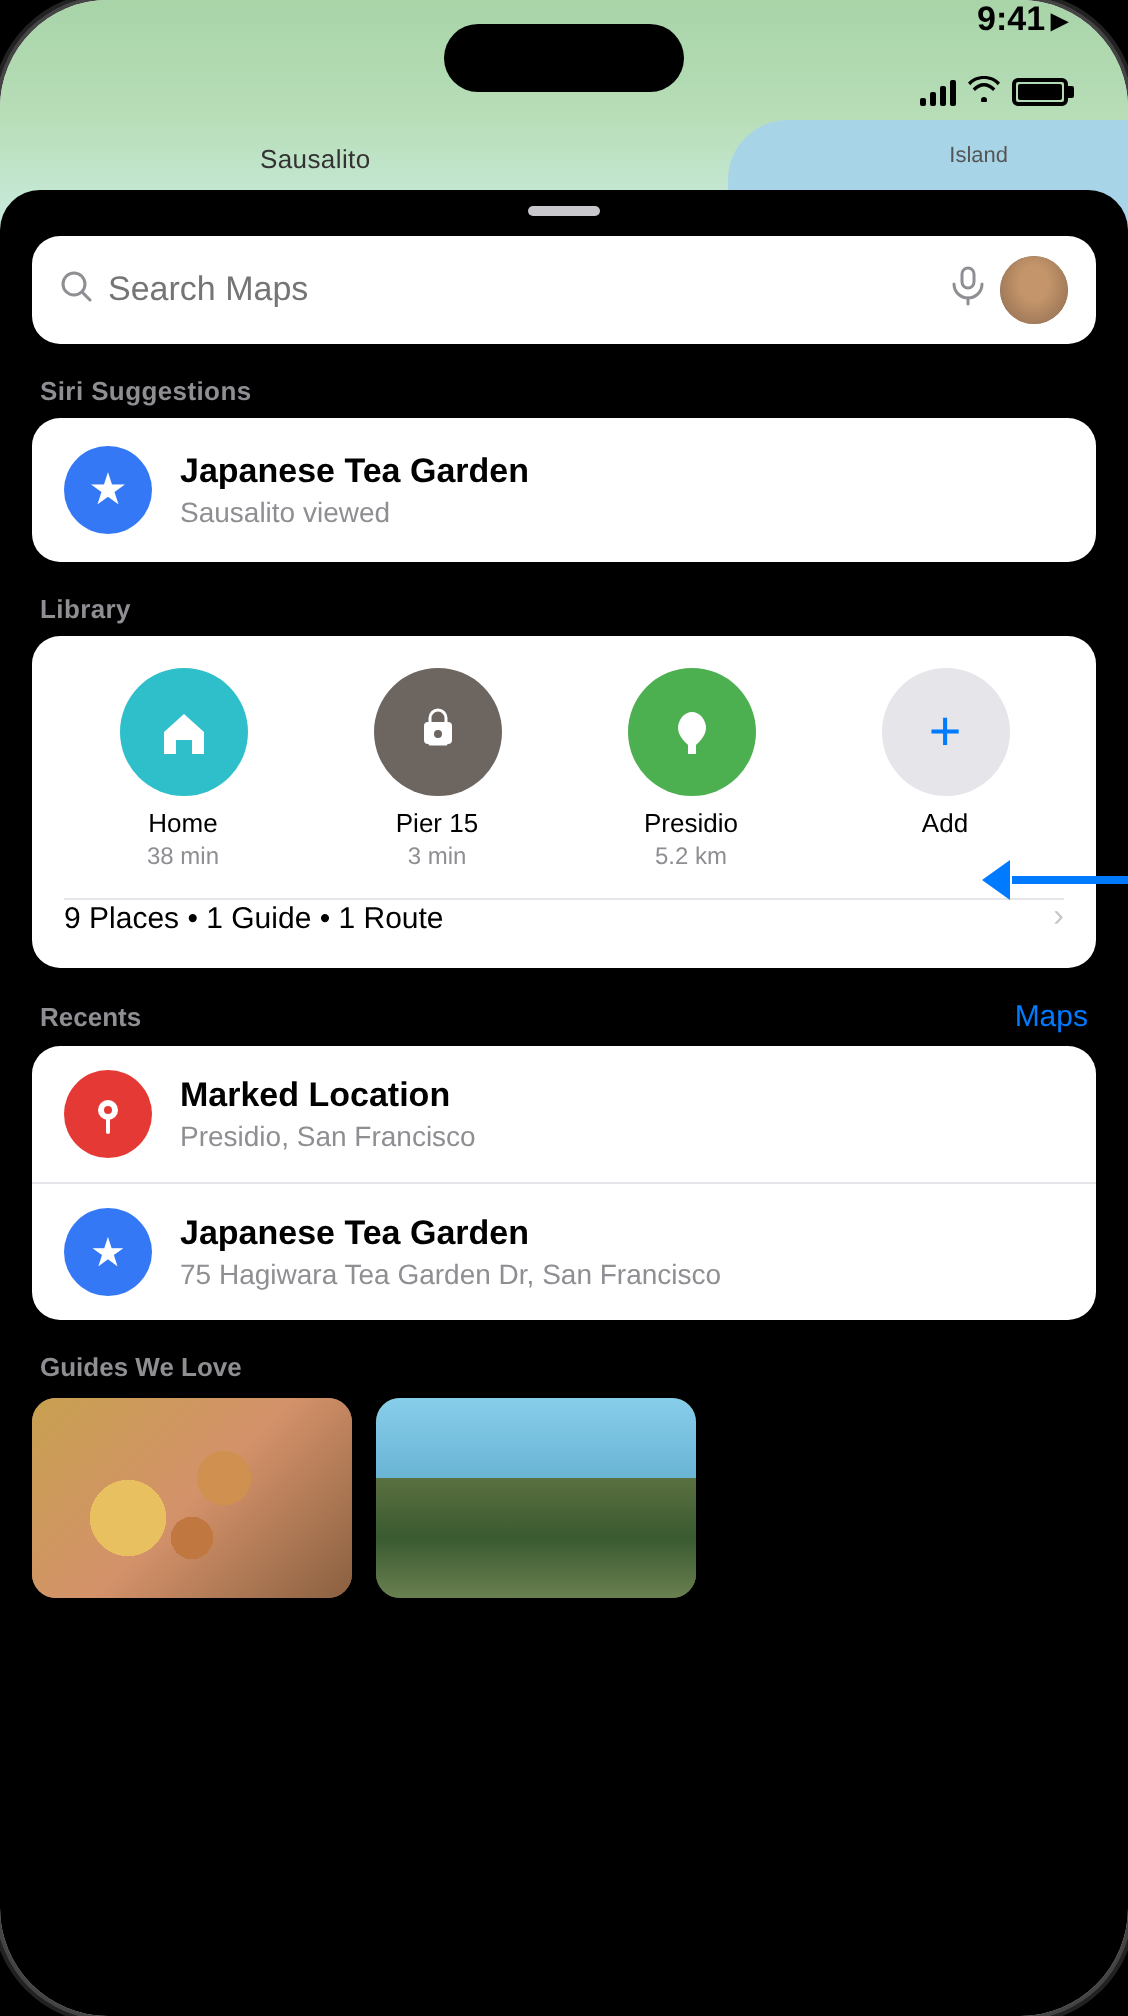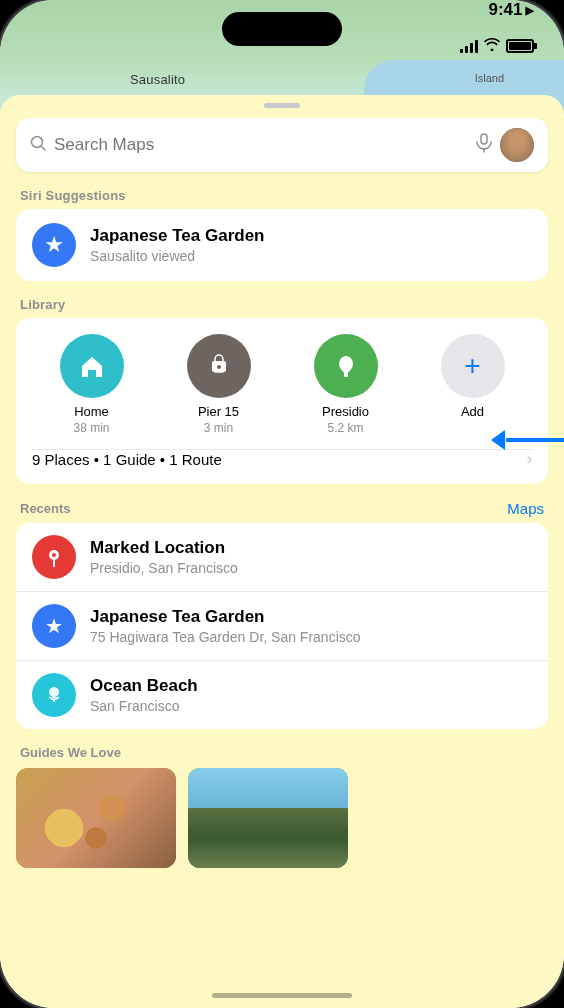--- a/index.html
+++ b/index.html
@@ -160,21 +160,21 @@
       z-index: 20;
     }
 
     
     .bottom-sheet {
       position: absolute;
       top: 95px;
       left: 0;
       right: 0;
       bottom: 0;
-      background: #fef9c3;
+      background: #000000;
       border-radius: 20px 20px 0 0;
       z-index: 5;
       overflow: hidden;
     }
 
     .sheet-handle {
       width: 36px;
       height: 5px;
       background: #c7c7cc;
       border-radius: 3px;
@@ -659,34 +659,20 @@
       <div class="recent-item">
         <div class="recent-icon tea">
           <span style="color:#fff;font-size:20px;">★</span>
         </div>
         <div class="recent-text">
           <h3>Japanese Tea Garden</h3>
           <p>75 Hagiwara Tea Garden Dr, San Francisco</p>
         </div>
       </div>
 
-      <div class="recent-item">
-        <div class="recent-icon beach">
-          <svg width="22" height="22" viewBox="0 0 22 22" fill="none">
-            <circle cx="11" cy="8" r="5" fill="white" opacity="0.9"></circle>
-            <path d="M6 13 Q11 18 16 13" stroke="white" stroke-width="1.5" fill="none"></path>
-            <line x1="11" y1="8" x2="11" y2="18" stroke="white" stroke-width="1.5"></line>
-            <path d="M7 14 Q11 10 15 14" fill="white" opacity="0.6"></path>
-          </svg>
-        </div>
-        <div class="recent-text">
-          <h3>Ocean Beach</h3>
-          <p>San Francisco</p>
-        </div>
-      </div>
 
     </div>
 
     <div class="guides-header">Guides We Love</div>
 
     <div class="guides-row">
       <div class="guide-card guide-card-1">
         <div class="guide-food-dots"></div>
       </div>
       <div class="guide-card guide-card-2">

